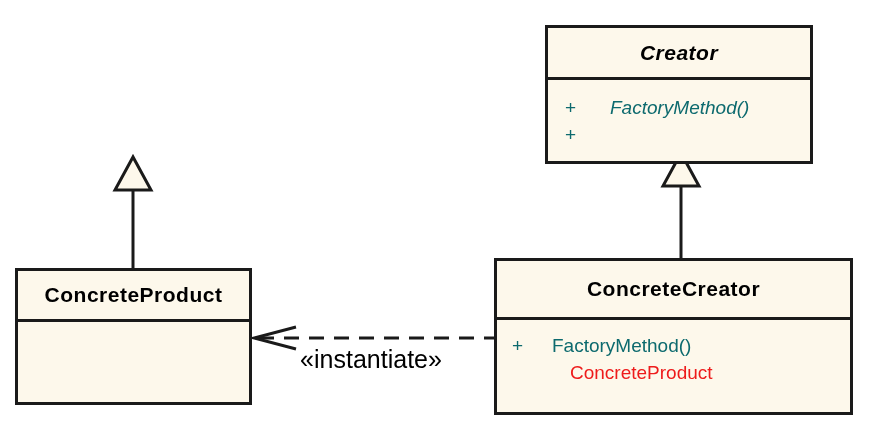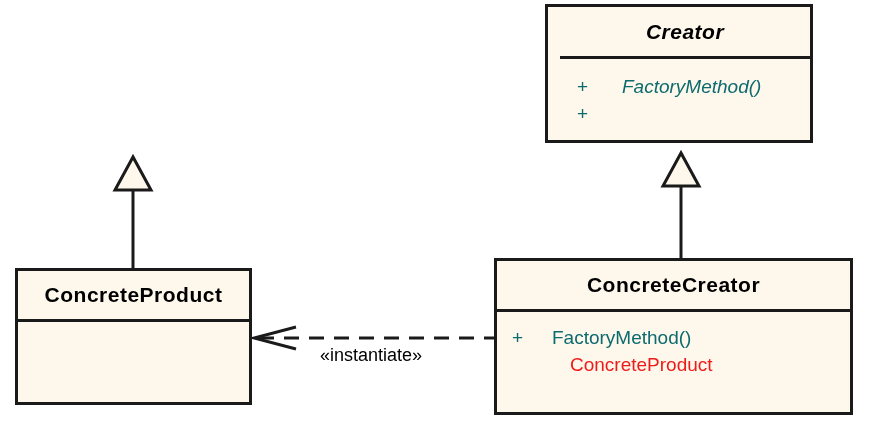--- a/index.html
+++ b/index.html
@@ -52,50 +52,50 @@
     display: inline-block;
     text-align: left;
   }
   .method-name.italic { font-style: italic; }
 
   
   .box-product { left: 14px; top: 19px; width: 236px; height: 136px; }
   .box-product .class-header { height: 49px; }
 
   
-  .box-creator { left: 545px; top: 4px; width: 268px; height: 139px; padding-left: 12px; }
+  .box-creator { left: 545px; top: 25px; width: 268px; height: 139px; }
   .box-creator .class-header { height: 52px; }
   .box-creator .class-body { padding: 14px 0 0 17px; }
   .box-creator .method-vis { width: 45px; }
 
   
   .box-concrete-product { left: 15px; top: 268px; width: 237px; height: 137px; }
   .box-concrete-product .class-header { height: 51px; }
 
   
   .box-concrete-creator { left: 494px; top: 258px; width: 359px; height: 157px; }
-  .box-concrete-creator .class-header { height: 51px; }
+  .box-concrete-creator .class-header { height: 59px; }
   .box-concrete-creator .class-body { padding: 12px 0 0 15px; }
   .box-concrete-creator .method-vis { width: 40px; }
 
   .code-note-line {
     color: #EE1B1B;
     font-size: 19px;
     height: 27px;
     line-height: 27px;
     padding-left: 58px;
   }
 
   .edge-label {
     position: absolute;
     left: 283px;
     top: 345px;
     width: 176px;
     text-align: center;
-    font-size: 18px;
+    font-size: 25px;
     color: #000000;
   }
 </style>
 </head>
 <body>
 
 <div class="canvas">
 
   <svg class="connectors" width="874" height="431" viewBox="0 0 874 431">
 

